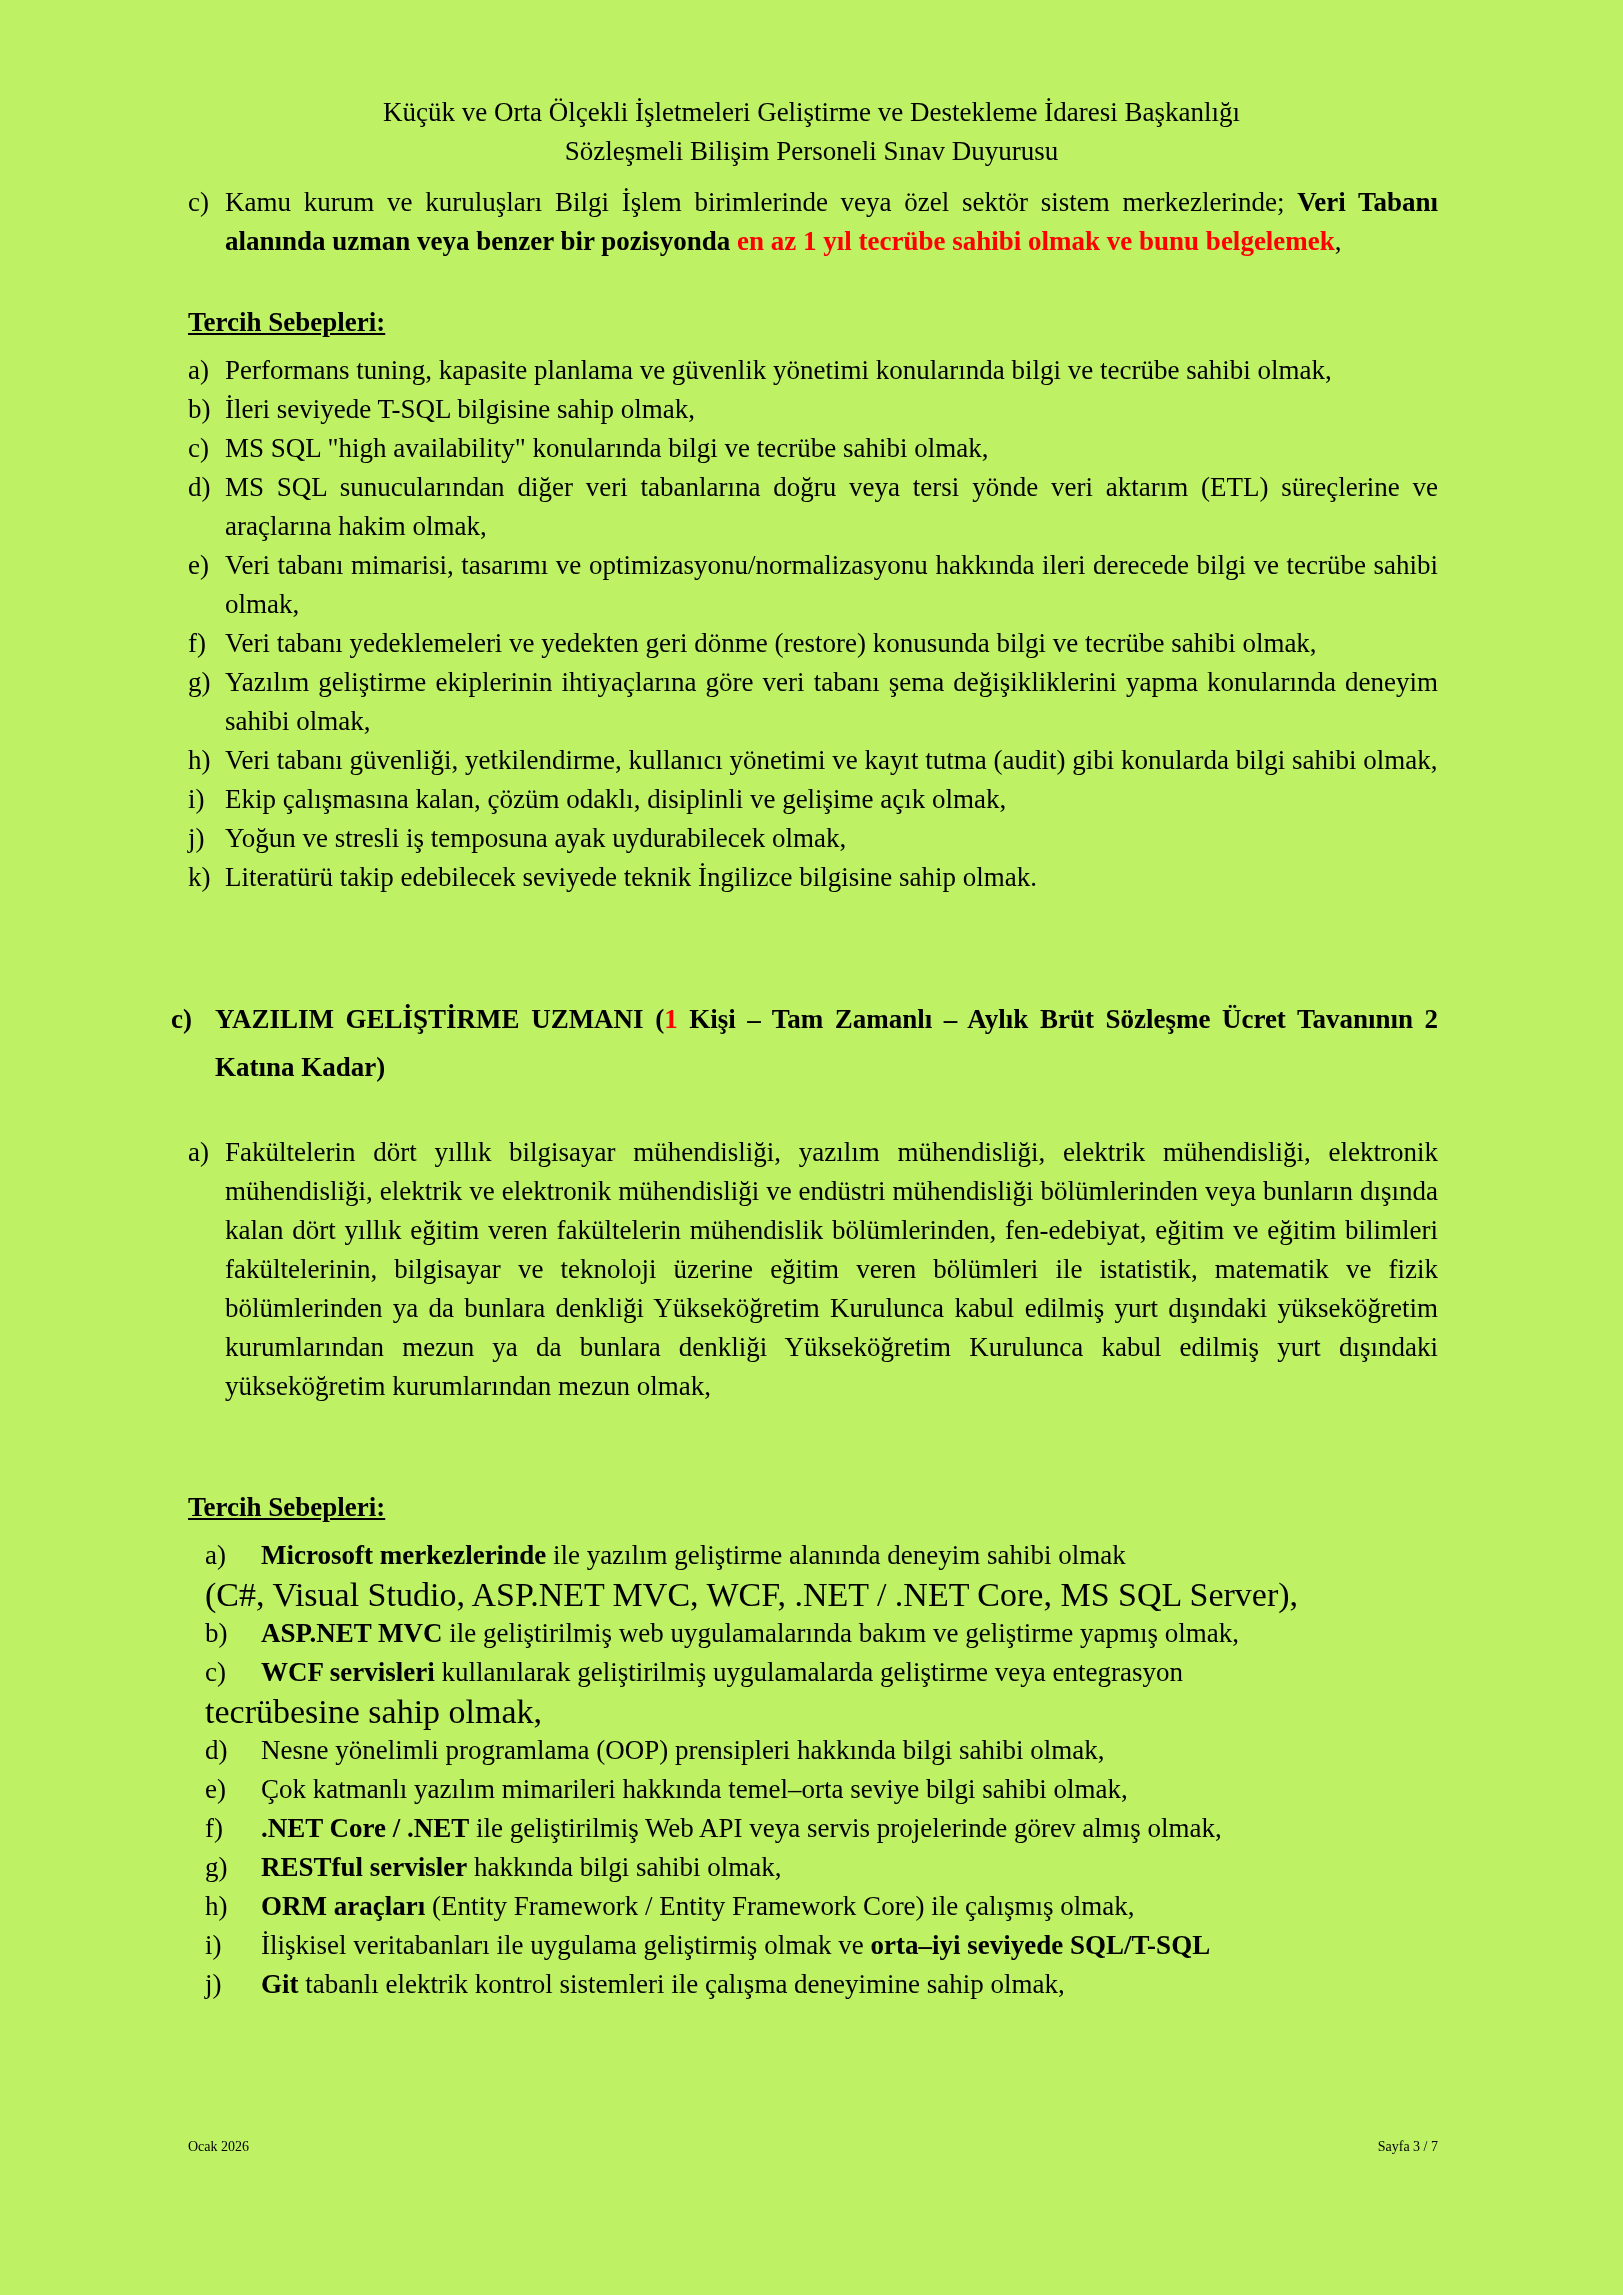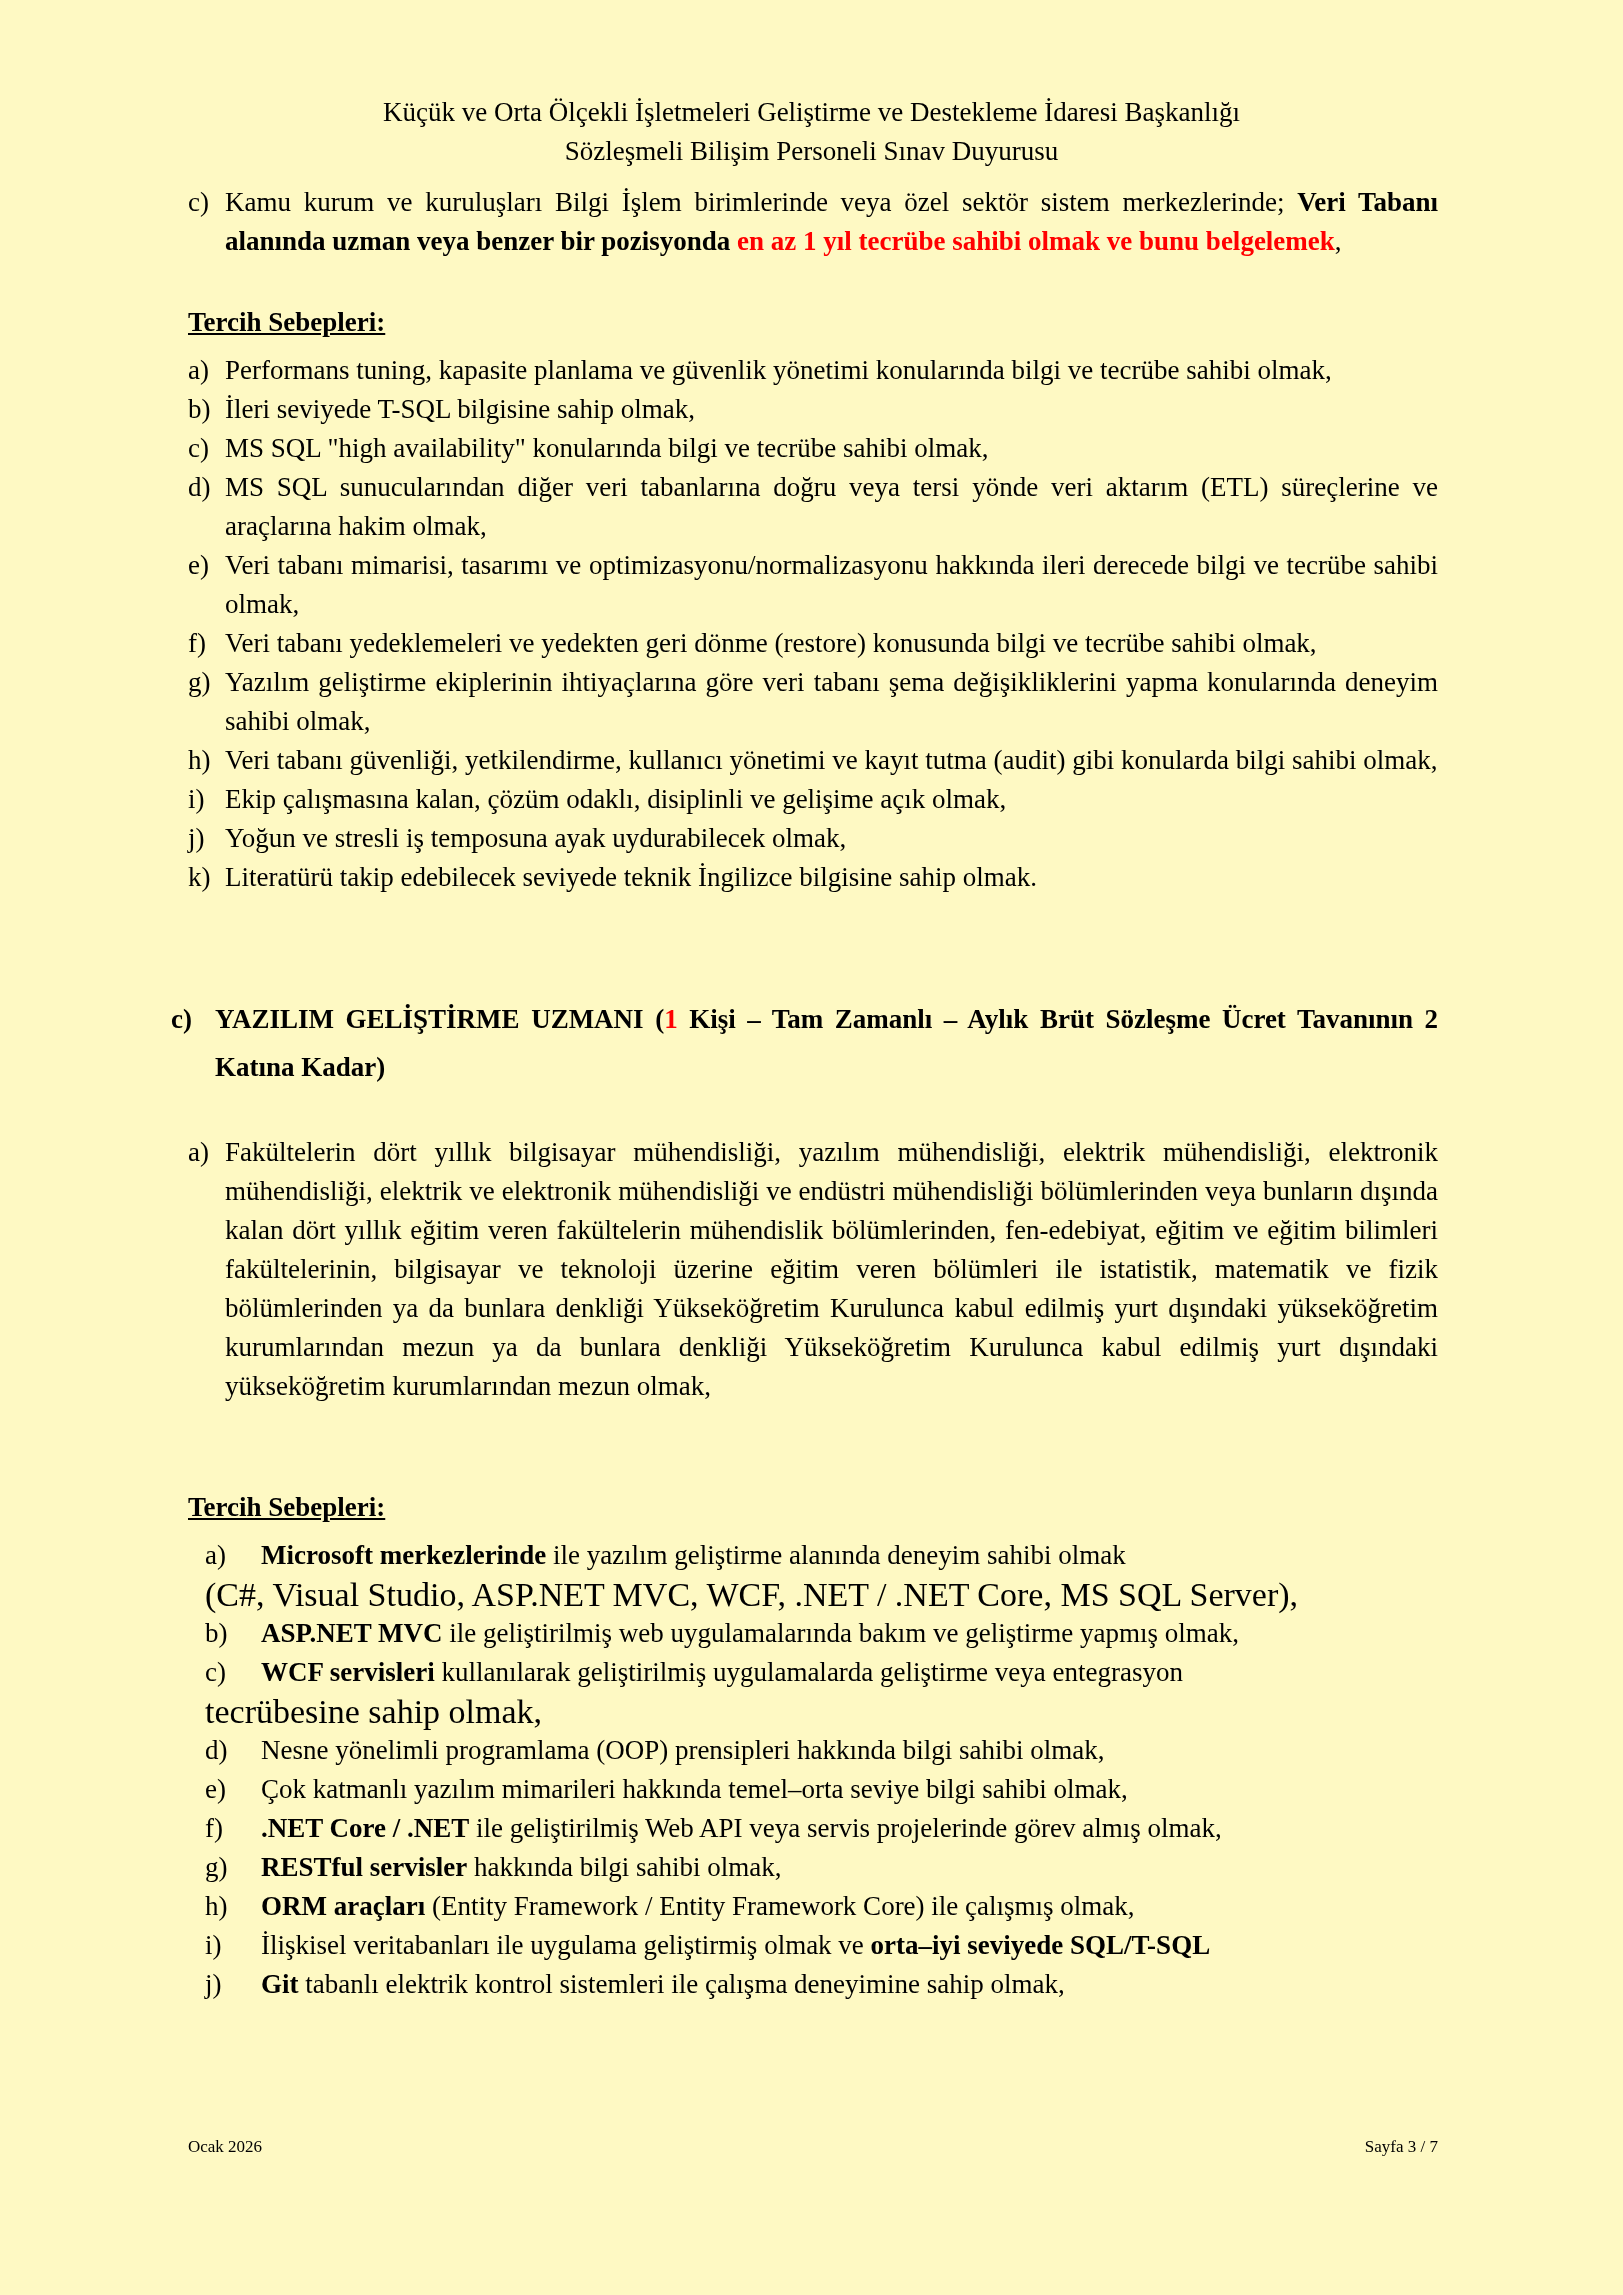--- a/index.html
+++ b/index.html
@@ -4,21 +4,21 @@
 <style>
   html, body {
     margin: 0;
     padding: 0;
     background: #ffffff;
   }
   .page {
     position: relative;
     width: 1623px;
     height: 2295px;
-    background: #fef9c3;
+    background: #bef264;
     font-family: "Liberation Serif", "DejaVu Serif", serif;
     color: #000000;
     box-sizing: border-box;
     overflow: hidden;
   }
 
   
   .doc-header {
     position: absolute;
     left: 0;
@@ -97,21 +97,21 @@
   .cont { font-size: 34px; line-height: 39px; }
 
   
   .doc-footer {
     position: absolute;
     left: 188px;
     top: 2132px;
     width: 1250px;
     display: flex;
     justify-content: space-between;
-    font-size: 17px;
+    font-size: 14px;
     line-height: 29px;
   }
 </style>
 </head>
 <body>
 
 <div class="page">
 
   <div class="doc-header">
     <span class="hline">Küçük ve Orta Ölçekli İşletmeleri Geliştirme ve Destekleme İdaresi Başkanlığı</span>

